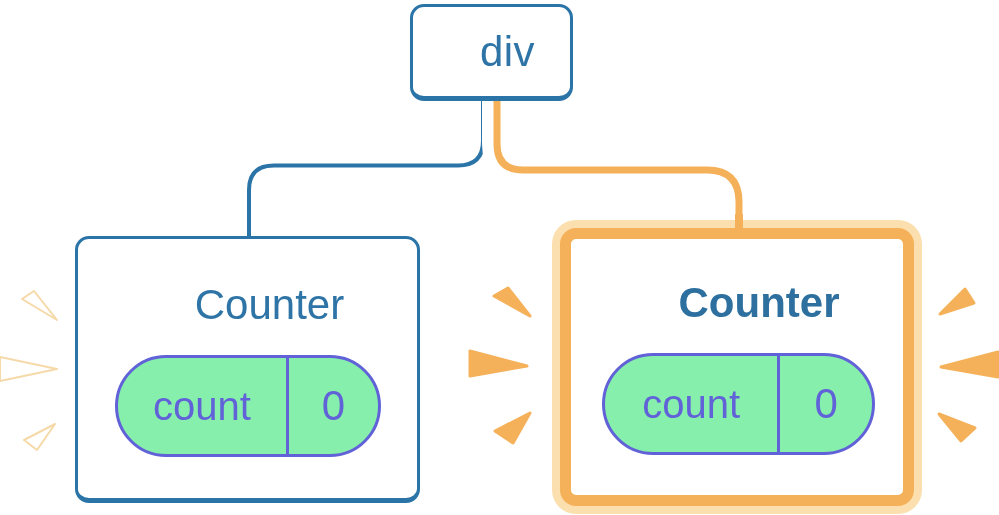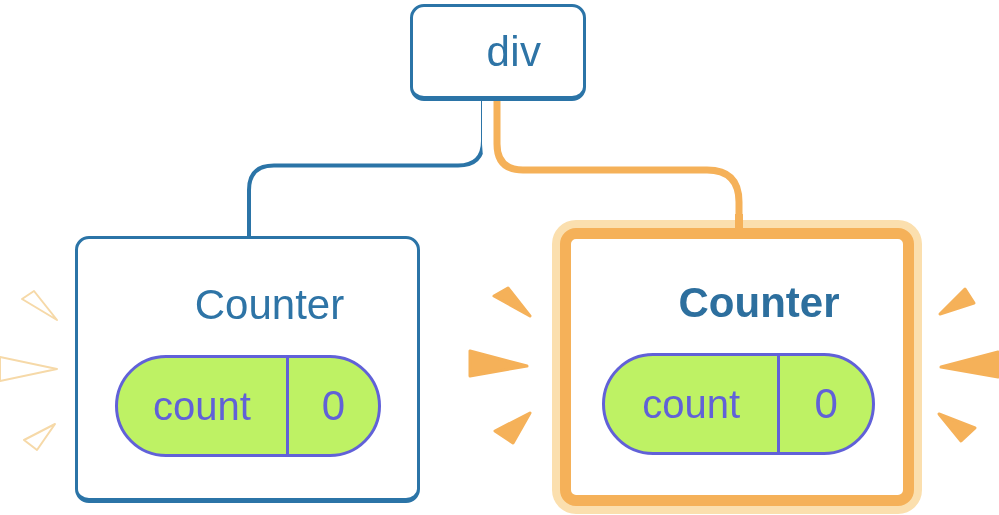--- a/index.html
+++ b/index.html
@@ -14,21 +14,21 @@
     position:relative;width:999px;height:515px;overflow:hidden;
     background:#ffffff;
     font-family:"Liberation Sans", sans-serif;
   }
   svg.layer{position:absolute;left:0;top:0;width:999px;height:515px;}
   .edges{z-index:1;}
   .sparks{z-index:3;pointer-events:none;}
 
   
   .root-node{
-    position:absolute;left:410px;top:4px;width:176px;height:97px;
+    position:absolute;left:410px;top:4px;width:163px;height:97px;
     box-sizing:border-box;background:#fff;
     border:3.5px solid var(--blue);border-bottom-width:5.5px;
     border-radius:14px;display:flex;align-items:center;justify-content:center;
     z-index:2;
     padding-left:32px;
   }
   .root-label{font-size:42px;color:var(--blue-text);letter-spacing:0.5px;}
 
   
   .card-left{
@@ -46,21 +46,21 @@
     z-index:2;
   }
   .card-title{
     position:absolute;left:0;right:0;top:42px;text-align:center;
     font-size:42px;color:var(--blue-text);margin-left:44px;
   }
   .card-right .card-title{top:40px;font-weight:700;color:#2D6F9E;}
 
   
   .pill{
-    position:absolute;display:flex;box-sizing:border-box;background:#bef264;
+    position:absolute;display:flex;box-sizing:border-box;background:#86efac;
     border:3px solid var(--purple);border-radius:60px;color:var(--purple);
     overflow:hidden;
   }
   .card-left  .pill{left:37px;top:116px;width:266px;height:102px;}
   .card-right .pill{left:31px;top:114px;width:273px;height:102px;}
   .pill-key{
     flex:1.88;display:flex;align-items:center;justify-content:center;
     border-right:3px solid var(--purple);font-size:40px;
   }
   .pill-val{flex:1;display:flex;align-items:center;justify-content:center;font-size:42px;}

